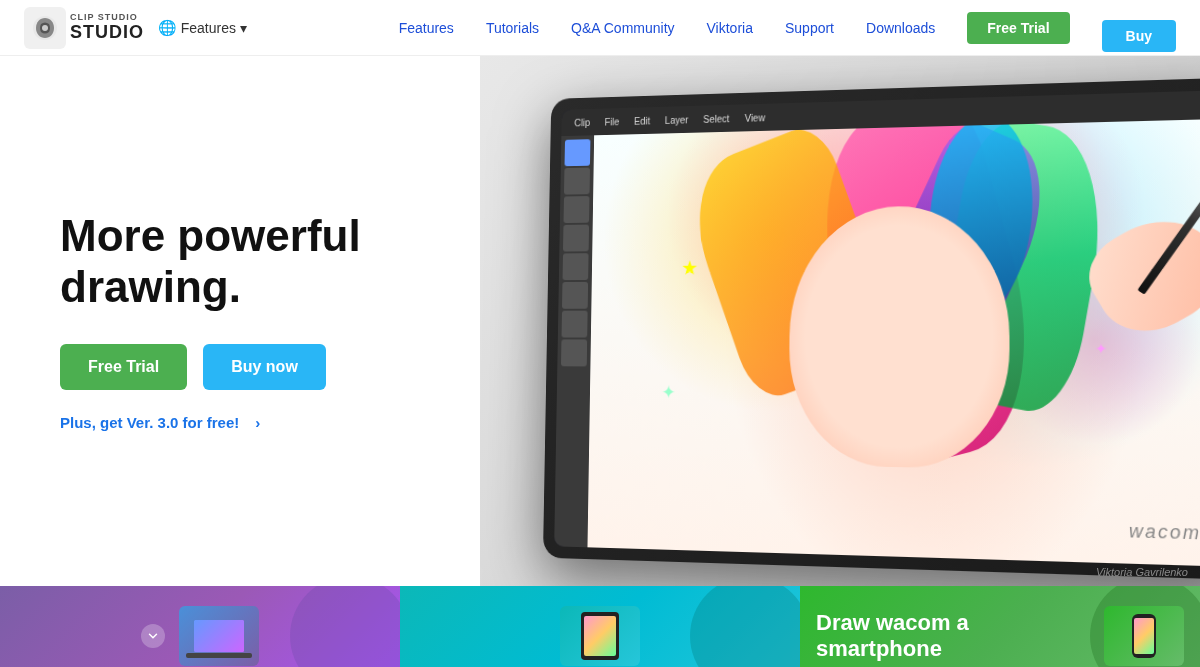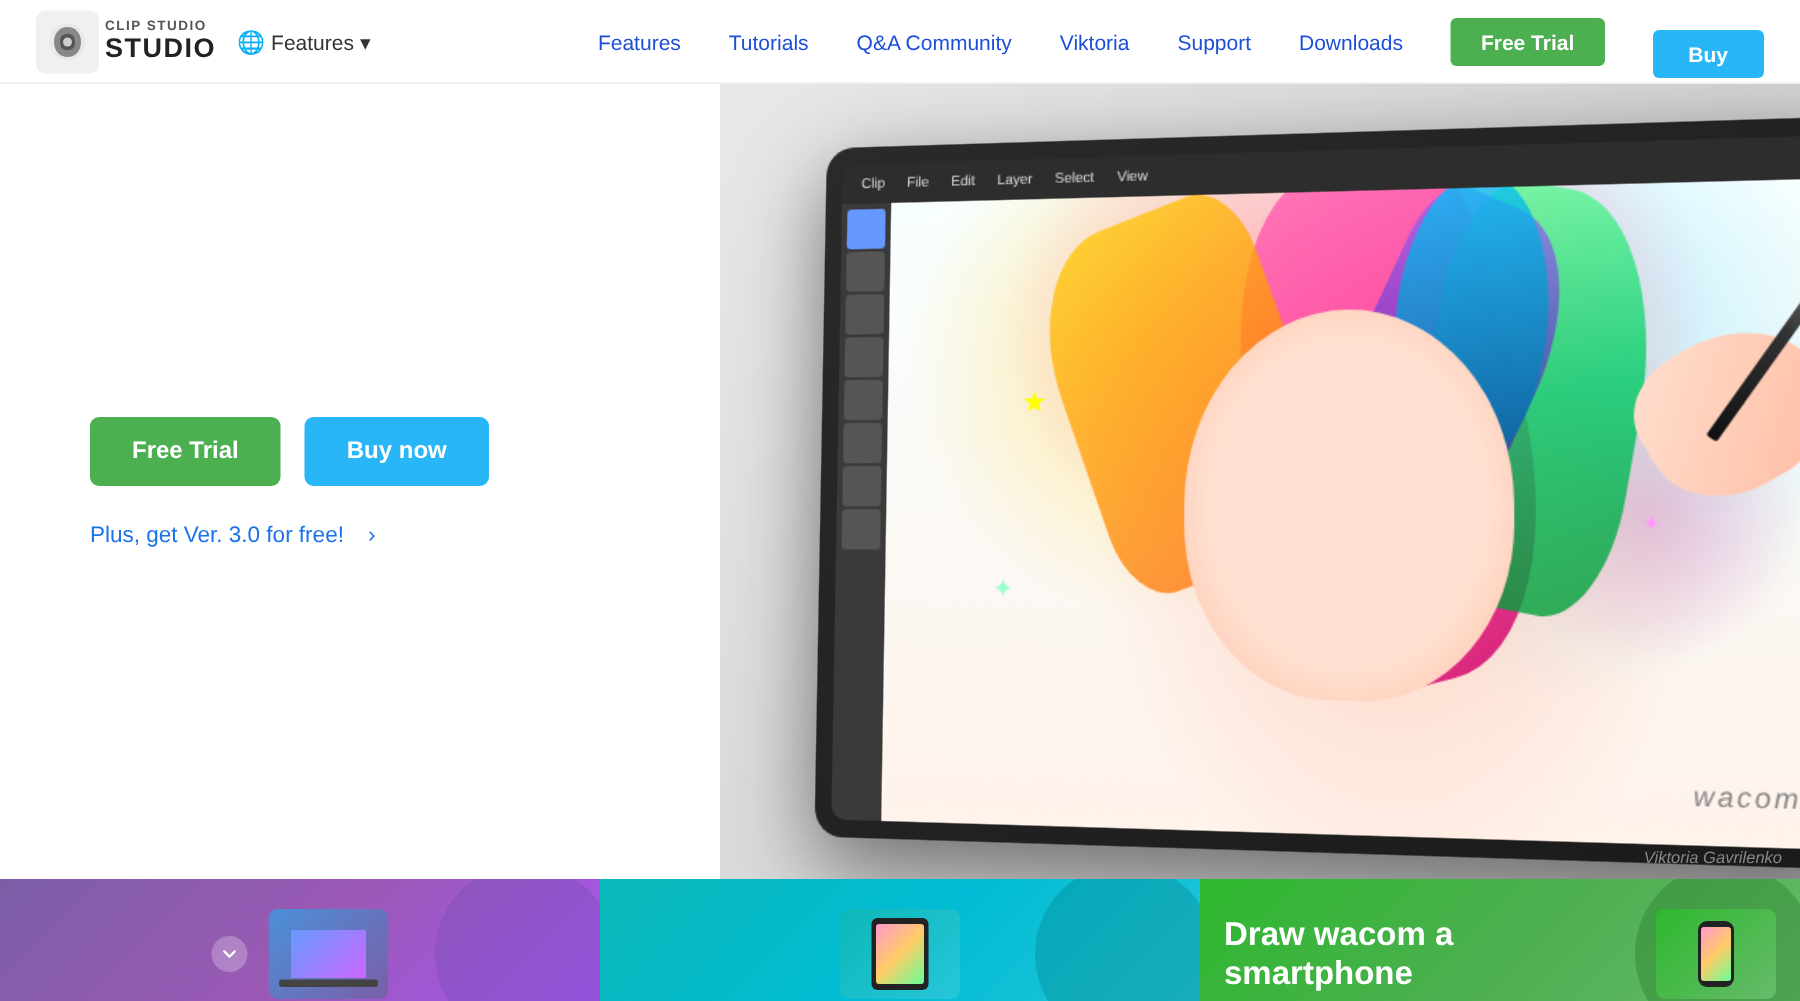--- a/index.html
+++ b/index.html
@@ -345,21 +345,21 @@
       padding: 14px 28px;
       border-radius: 6px;
       font-size: 16px;
       font-weight: 700;
       cursor: pointer;
     }
     .hero-promo-link {
       color: #1a73e8;
       text-decoration: none;
       font-size: 15px;
-      font-weight: 400;
+      font-weight: 700;
       display: flex;
       align-items: center;
       gap: 16px;
       margin-top: 4px;
     }
     .credit-text {
       position: absolute;
       bottom: 8px;
       right: 12px;
       font-size: 11px;
@@ -605,20 +605,21 @@
               </div>
             </div>
           </div>
           <div class="wacom-logo">wacom</div>
         </div>
       </div>
     </div>
   </div>
 
   <div class="hero-content">
+    <h1 class="hero-title">More powerful drawing.</h1>
     <div class="hero-buttons">
       <button class="btn-hero-trial">Free Trial</button>
       <button class="btn-hero-buy">Buy now</button>
     </div>
     <a class="hero-promo-link">
       <span>Plus, get Ver. 3.0 for free!</span>
       <span>›</span>
     </a>
   </div>
 

